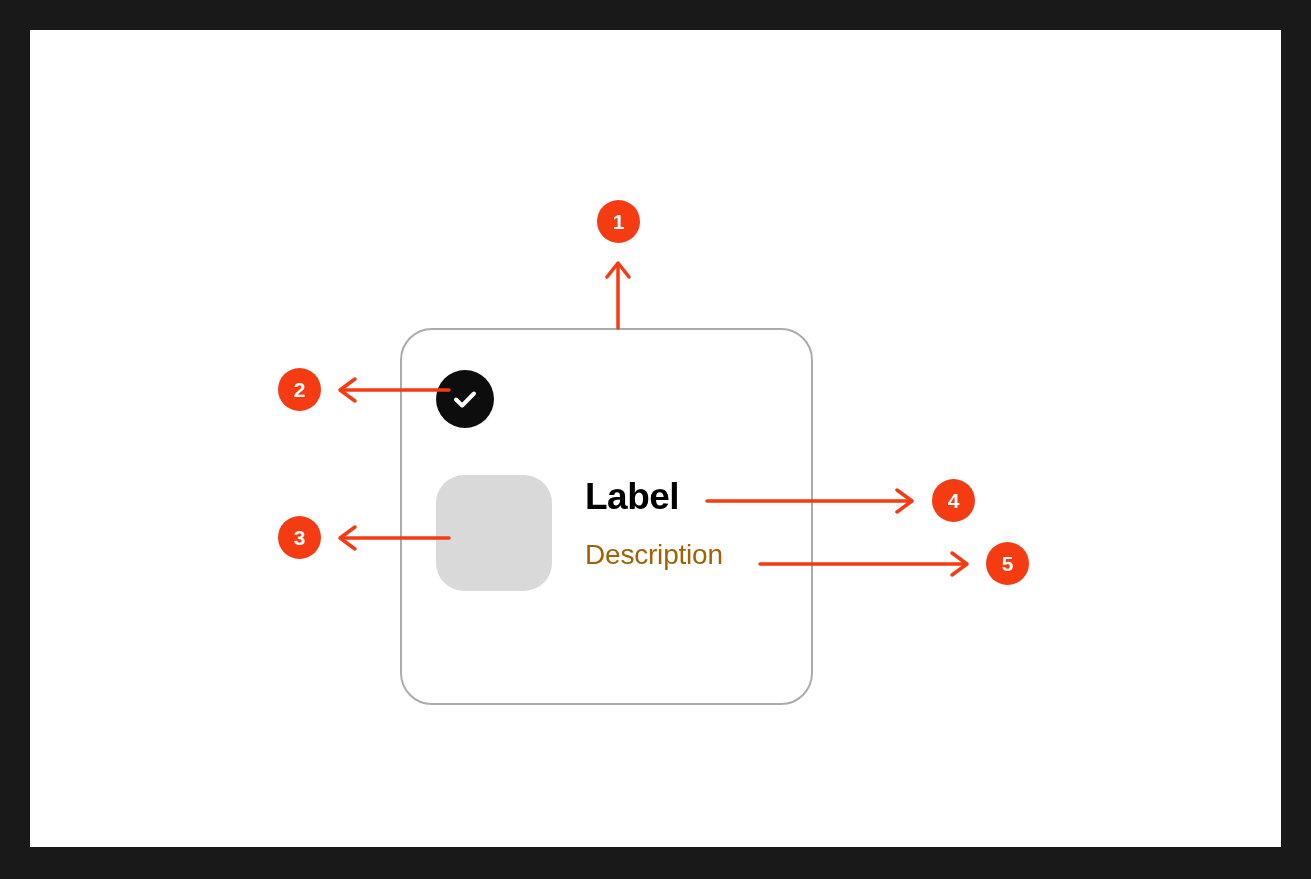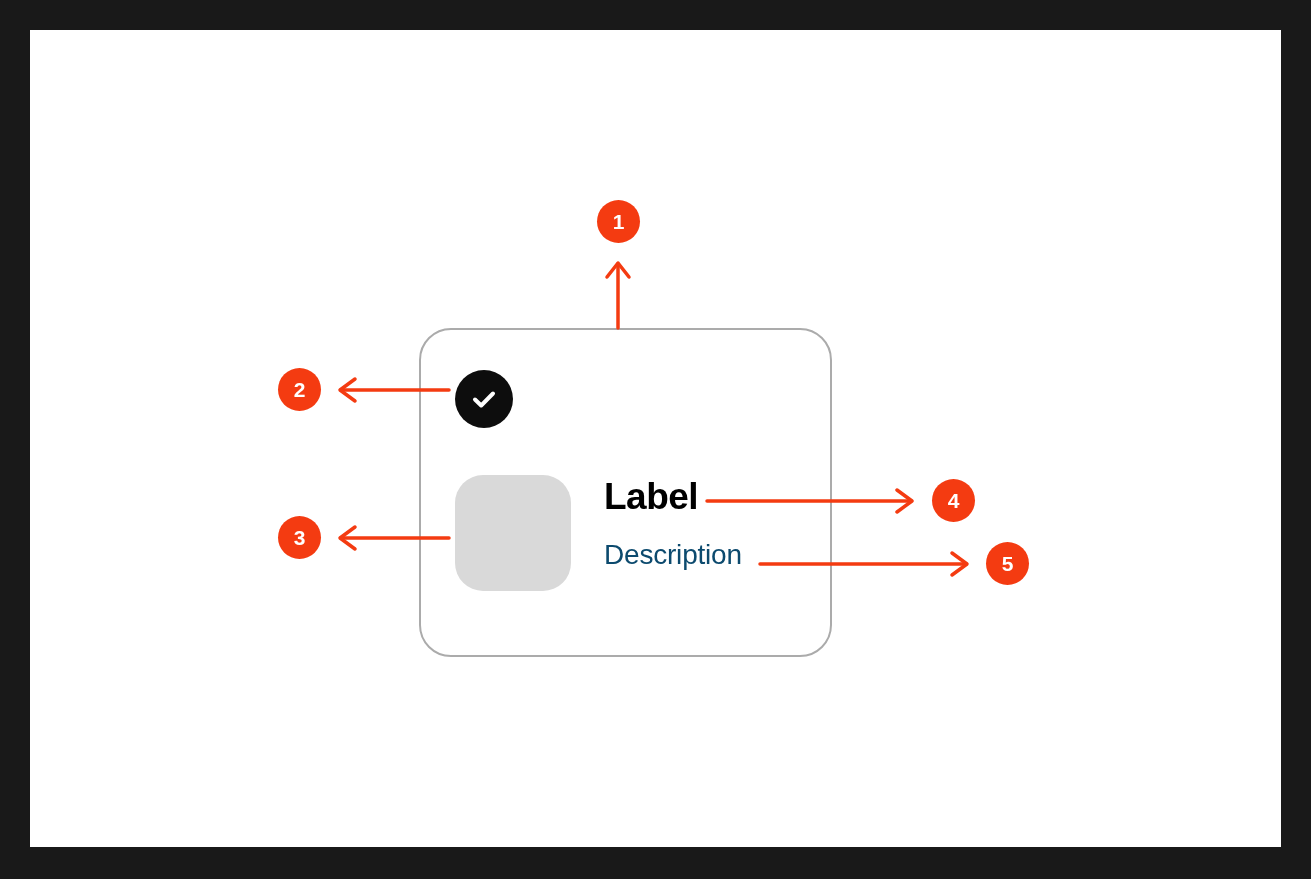--- a/index.html
+++ b/index.html
@@ -27,24 +27,24 @@
     left: 30px;
     top: 30px;
     width: 1251px;
     height: 817px;
     background: #ffffff;
   }
 
   
   #component-card {
     position: absolute;
-    left: 419px;
+    left: 400px;
     top: 328px;
     width: 413px;
-    height: 329px;
+    height: 377px;
     box-sizing: border-box;
     border: 2px solid #ababab;
     border-radius: 32px;
     background: #ffffff;
   }
 
   
   #check-circle {
     position: absolute;
     left: 34px;
@@ -82,21 +82,21 @@
     font-weight: bold;
     color: #000000;
     letter-spacing: -0.5px;
     line-height: 1;
     white-space: nowrap;
   }
   #card-description {
     margin-top: 26px;
     font-size: 28px;
     font-weight: normal;
-    color: #0c4a6e;
+    color: #a16207;
     letter-spacing: -0.2px;
     line-height: 1;
     white-space: nowrap;
   }
 
   
   .callout-badge {
     position: absolute;
     width: 43px;
     height: 43px;

